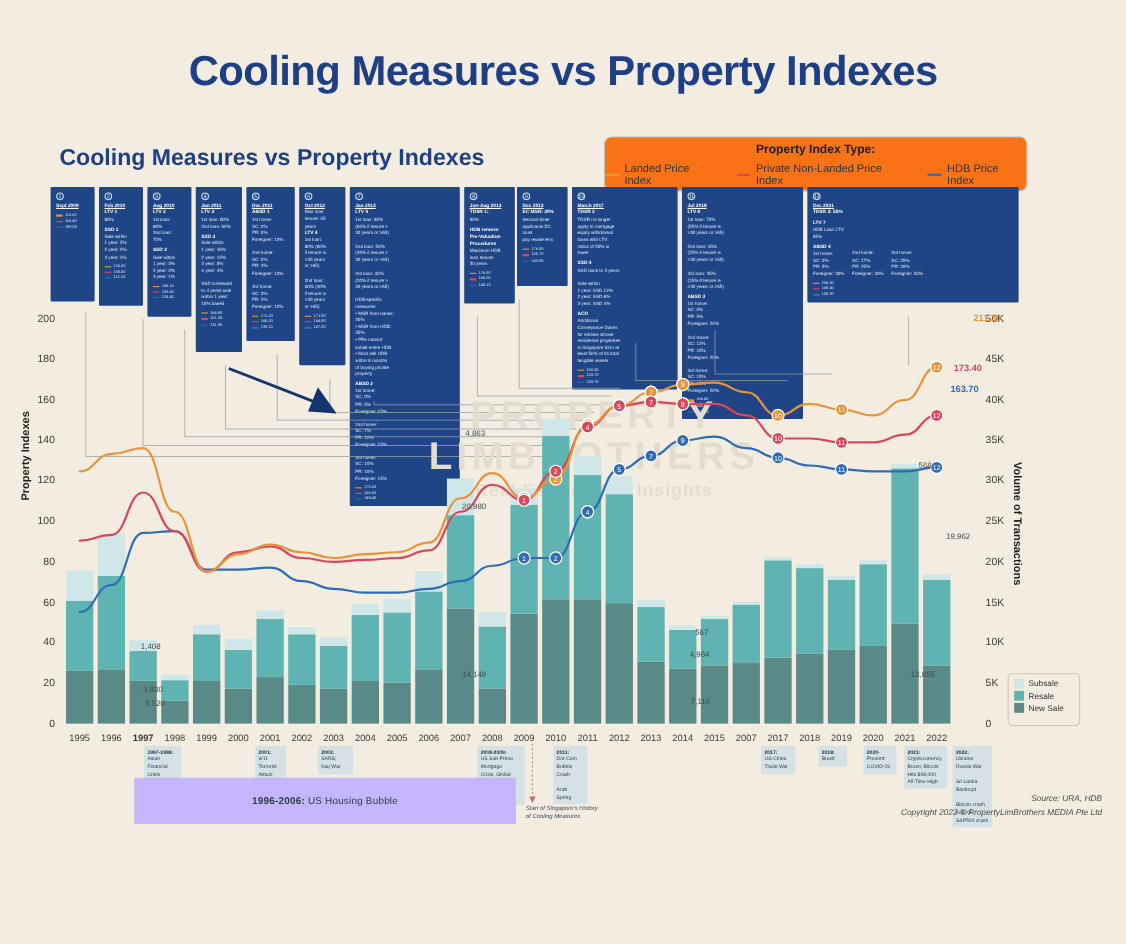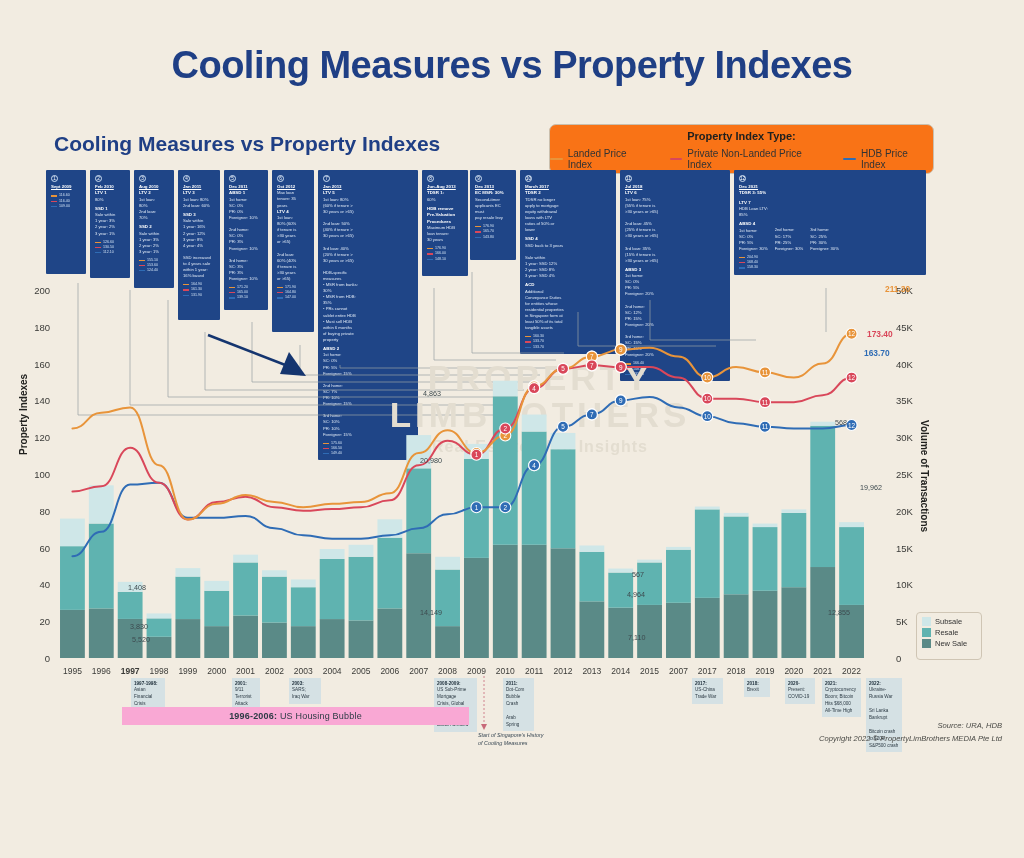--- a/index.html
+++ b/index.html
@@ -82,22 +82,22 @@
   .bar-legend div { display:flex; align-items:center; gap:4px; font-size:7.5px; color:#333; margin-bottom:2px; }
   .bar-legend i { width:9px; height:9px; display:inline-block; }
 
   
   .evt {
     position:absolute; background:#d5e1e4; color:#2d3b45;
     font-size:4.6px; line-height:1.5; padding:2.5px 3px;
   }
   .evt b { font-size:4.6px; color:#1b2c38; }
   .evt-wide {
-    position:absolute; background:#f9a8d4; color:#2d3b45;
-    font-size:9px; padding:4px 0; text-align:center; letter-spacing:0.2px;
+    position:absolute; background:#c4b5fd; color:#2d3b45;
+    font-size:9px; padding:16px 0; text-align:center; letter-spacing:0.2px;
   }
   .evt-wide b { font-weight:bold; }
   .note-start {
     position:absolute; font-size:5.4px; font-style:italic; color:#3b4a56; line-height:1.5;
   }
 
   .src { position:absolute; right:22px; top:720px; text-align:right; font-size:7.6px; color:#4a4a46; line-height:1.7;font-style:italic; }
 
   
   .brand { position:absolute; left:46px; top:772px; }

